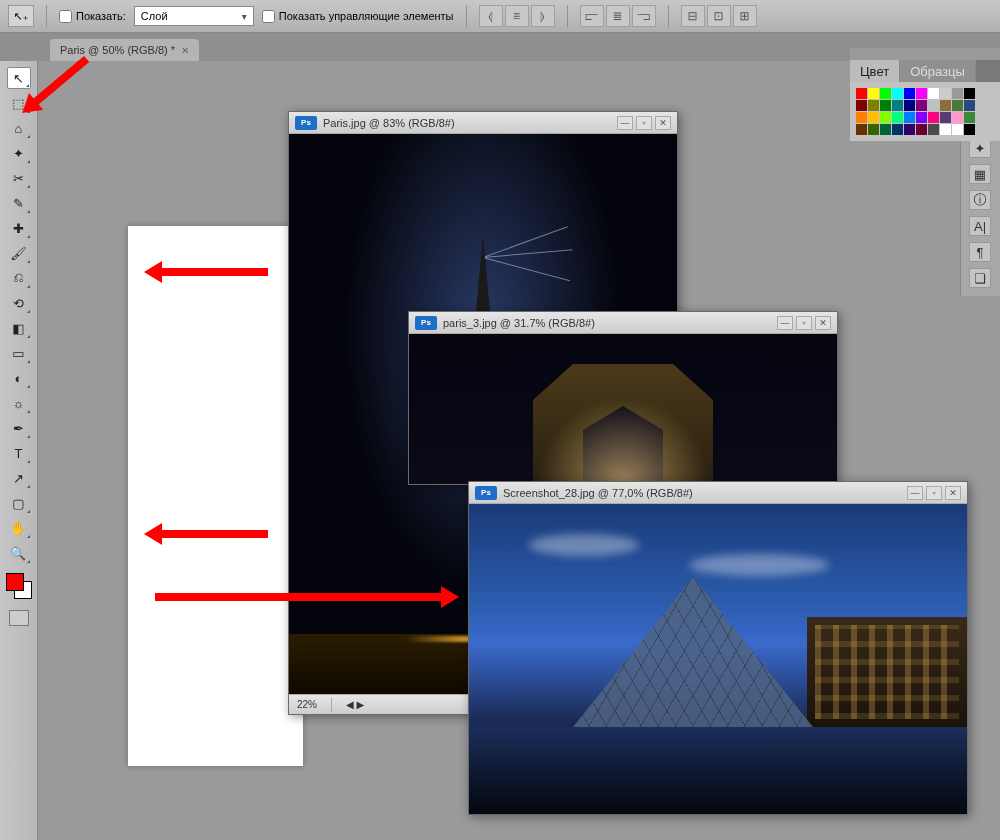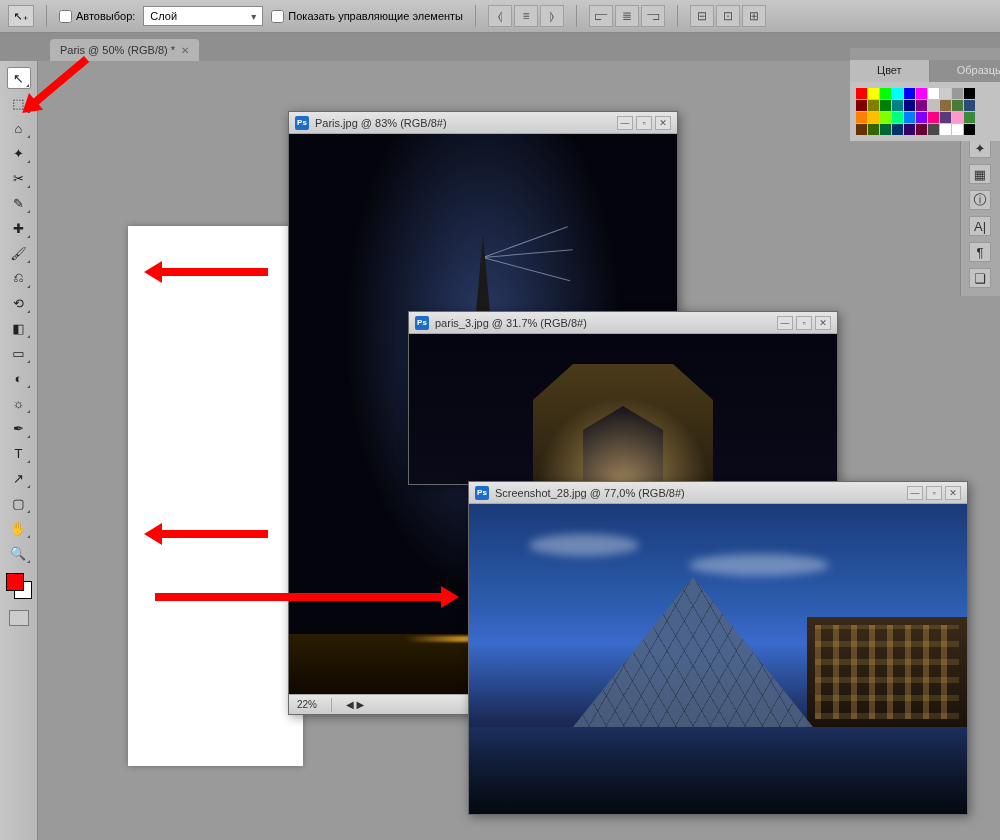--- a/index.html
+++ b/index.html
@@ -31,32 +31,32 @@
   .fgbg .fg { position: absolute; left: 0; top: 0; width: 18px; height: 18px; background: #ff0000; border: 1px solid #000; }
   .fgbg .bg { position: absolute; right: 0; bottom: 0; width: 18px; height: 18px; background: #fff; border: 1px solid #000; }
   .quickmask { width: 20px; height: 16px; border: 1px solid #777; background: #ccc; margin-top: 8px; }
   
   .canvas-area { flex: 1; background: #9a9a9a; position: relative; overflow: hidden; }
   .blank-doc { position: absolute; left: 90px; top: 165px; width: 175px; height: 540px; background: #fff; box-shadow: 0 0 6px rgba(0,0,0,0.3); }
   
   
   .fw { position: absolute; background: #101018; border: 1px solid #6a6a6a; box-shadow: 2px 2px 10px rgba(0,0,0,0.4); }
   .fw .titlebar { height: 22px; background: linear-gradient(#e6e6e6,#cdcdcd); border-bottom: 1px solid #aaa; display: flex; align-items: center; padding: 0 6px; gap: 6px; font-size: 11px; color: #333; }
-  .fw .ps-icon { width: 14px; height: 14px; background: #1e6ec8; color: #fff; font-size: 8px; font-weight: bold; display: flex; align-items: center; justify-content: center; border-radius: 2px; }
+  .fw .ps-icon { width: 22px; height: 14px; background: #1e6ec8; color: #fff; font-size: 8px; font-weight: bold; display: flex; align-items: center; justify-content: center; border-radius: 2px; }
   .fw .win-ctrls { margin-left: auto; display: flex; gap: 3px; }
   .fw .wc { width: 16px; height: 14px; border: 1px solid #aaa; background: #e0e0e0; font-size: 9px; display: flex; align-items: center; justify-content: center; color: #555; }
   .fw .img-body { position: relative; overflow: hidden; }
   .fw .statusbar { height: 20px; background: linear-gradient(#e6e6e6,#cdcdcd); border-top: 1px solid #aaa; display: flex; align-items: center; padding: 0 8px; gap: 14px; font-size: 10px; color: #333; }
   .fw .statusbar .sep { width: 1px; height: 14px; background: #aaa; }
 
   
   .right-dock { position: absolute; right: 0; top: 48px; width: 150px; z-index: 20; }
   .dock-header { height: 12px; background: #9a9a9a; }
   .panel-tabs { display: flex; background: #797979; height: 22px; }
-  .panel-tab { padding: 4px 27px; font-size: 11px; color: #222; background: #bcbcbc; border-right: 1px solid #888; }
+  .panel-tab { padding: 4px 10px; font-size: 13px; color: #222; background: #bcbcbc; border-right: 1px solid #888; }
   .panel-tab.inactive { background: #909090; color: #ddd; }
   .swatches { background: #c2c2c2; padding: 6px; display: grid; grid-template-columns: repeat(10, 11px); grid-auto-rows: 11px; gap: 1px; }
   .sw { width: 11px; height: 11px; }
   .iconstack { background: #a8a8a8; display: flex; flex-direction: column; gap: 6px; padding: 8px; width: 40px; position: absolute; right: 0; top: 130px; border-left:1px solid #888; }
   .iconstack .stk { width: 22px; height: 20px; display: flex; align-items: center; justify-content: center; font-size: 13px; color: #333; background: #c4c4c4; border: 1px solid #999; }
   
   
   .arrow { position: absolute; height: 8px; background: #ff0000; z-index: 100; pointer-events: none; }
   .arrow::after { content: ""; position: absolute; right: -14px; top: -7px; border-left: 18px solid #ff0000; border-top: 11px solid transparent; border-bottom: 11px solid transparent; }
   .arrow.rev::after { right: auto; left: -14px; border-left: none; border-right: 18px solid #ff0000; }
@@ -84,21 +84,21 @@
   .scene-louvre .cloud { position:absolute; width:110px; height:22px; background: rgba(255,255,255,0.35); border-radius: 50%; filter: blur(4px); }
 </style>
 </head>
 <body>
 
 <div class="options-bar">
   <div class="tool-icon">↖₊</div>
   <div class="divider-v"></div>
   <label class="checkbox-ctrl">
     <input type="checkbox" style="">
-    <span>Автовыбор:</span>
+    <span>Показать:</span>
   </label>
   <div class="dropdown">
     <span>Слой</span>
   </div>
   <label class="checkbox-ctrl">
     <input type="checkbox" style="">
     <span>Показать управляющие элементы</span>
   </label>
   <div class="divider-v"></div>
   <div class="btn-group">

